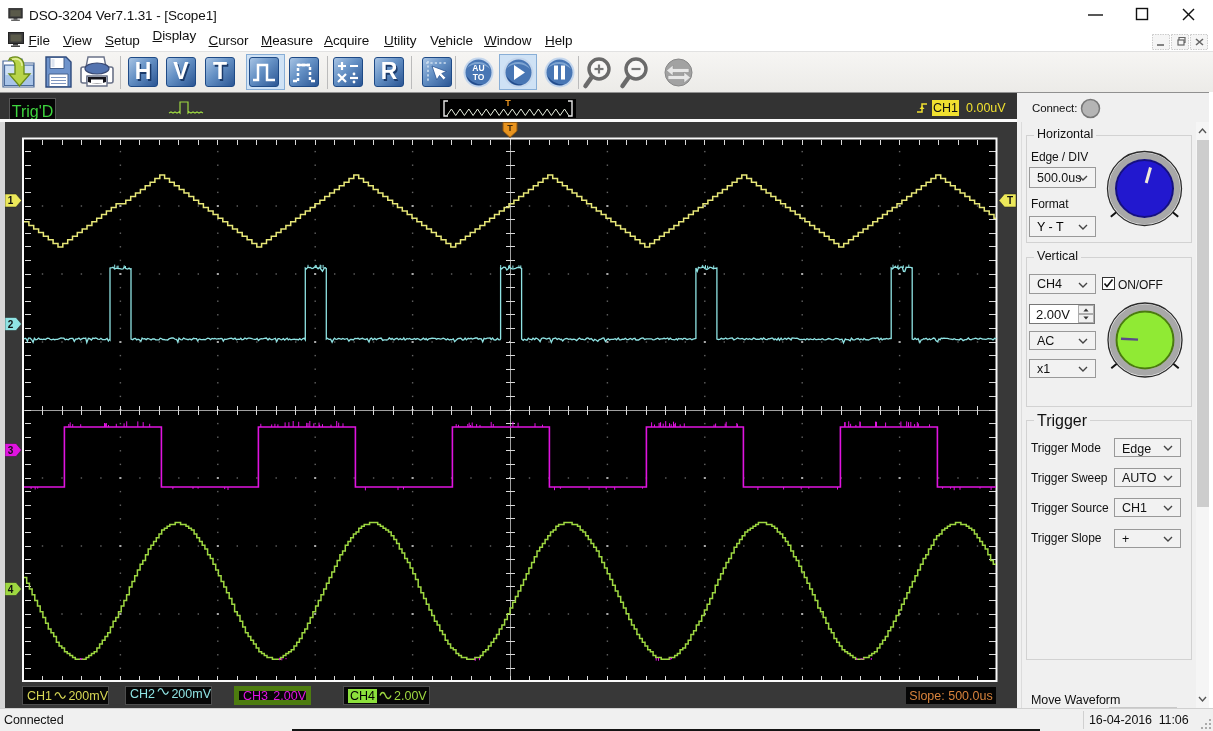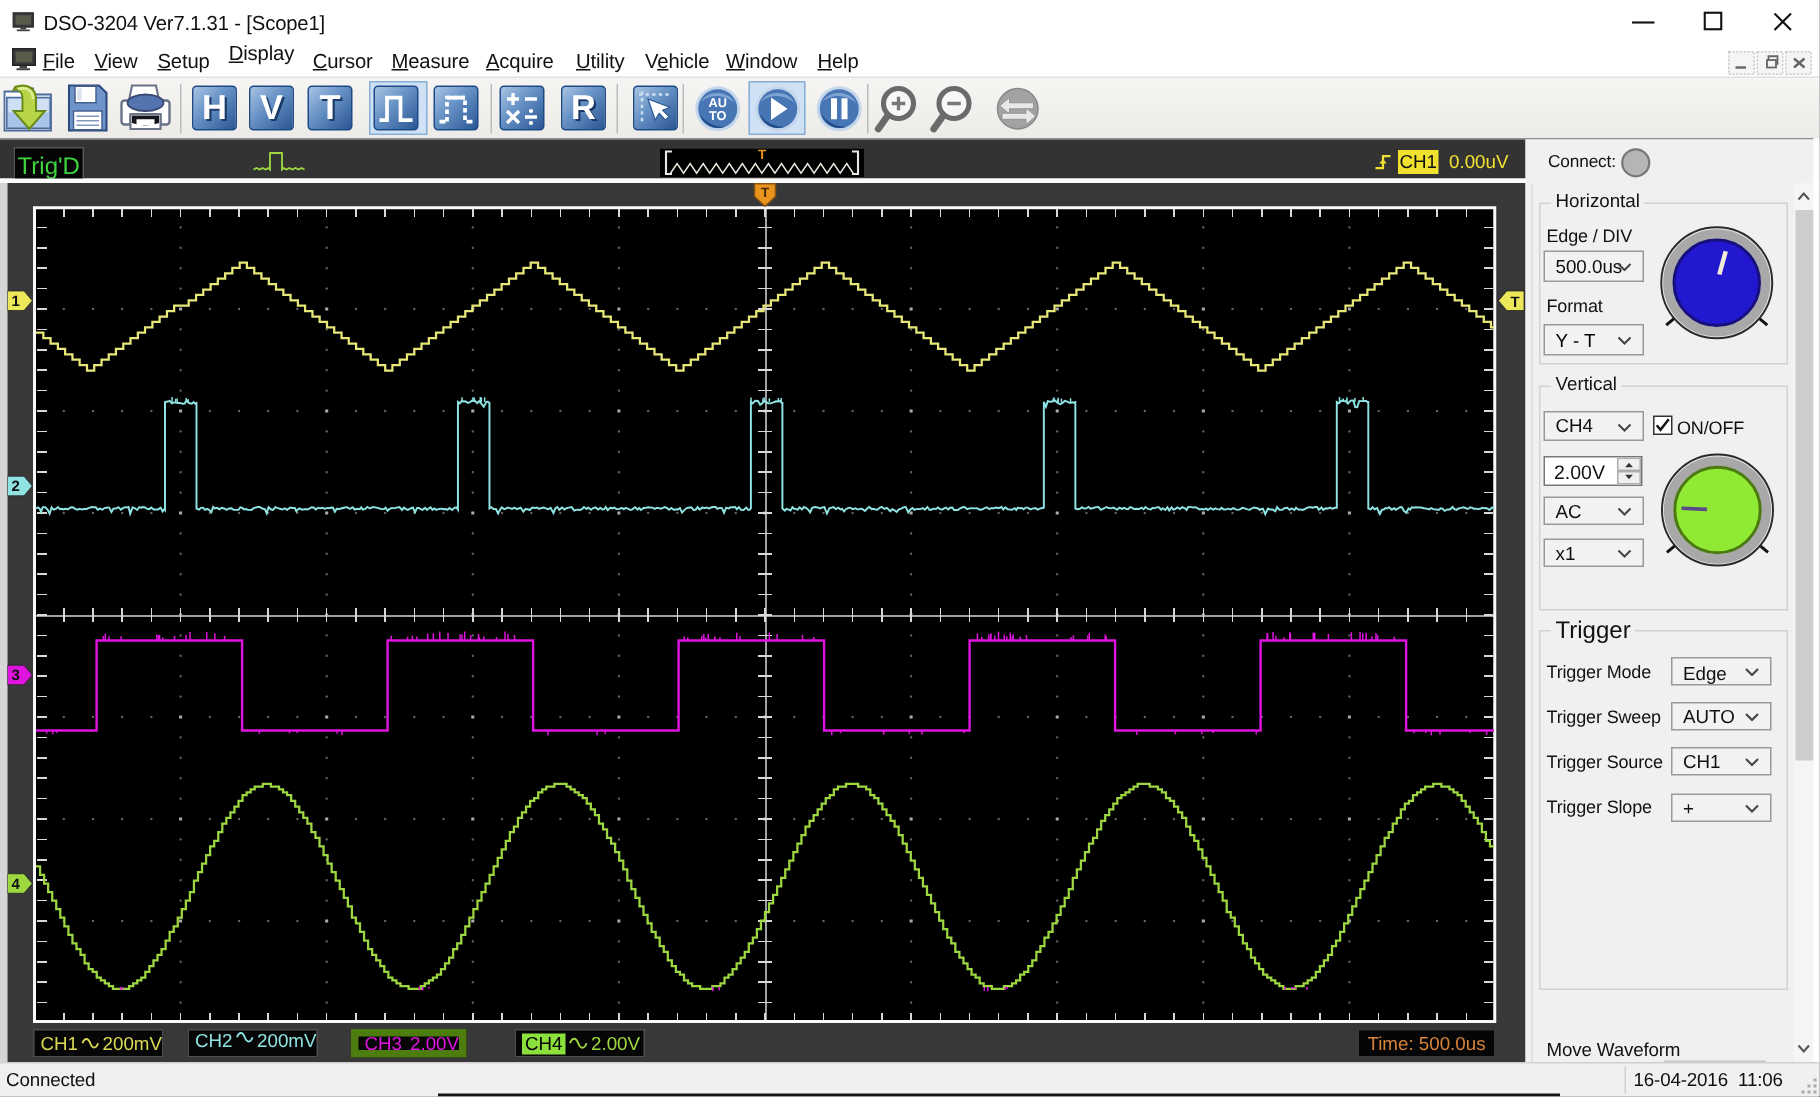--- a/index.html
+++ b/index.html
@@ -1327,21 +1327,21 @@
     </svg>
     <span style="color:#e014e0">2.00V</span>
   </div>
 <div style="position:absolute;left:343px;top:686px;width:87px;height:19px;background:#060606;border:1px solid #4e4e4e;display:flex;align-items:center;font-size:12.5px;padding-left:4px;box-sizing:border-box;white-space:nowrap">
     <span style="background:#8ce03c;color:#000;padding:0 2px">CH4</span>
     <svg width="13" height="9" viewBox="0 0 13 9" style="margin:0 2px">
       <path d="M1,4.5 C2.5,0.5 5,0.5 6.5,4.5 C8,8.5 10.5,8.5 12,4.5" fill="none" stroke="#9ed841" stroke-width="1.3"></path>
     </svg>
     <span style="color:#9ed841">2.00V</span>
   </div>
-<div class="abs" style="left:906px;top:687px;width:90px;height:17px;background:#050505;color:#d8833c;font-size:12.5px;display:flex;align-items:center;justify-content:center">Time: 500.0us</div>
+<div class="abs" style="left:906px;top:687px;width:90px;height:17px;background:#050505;color:#d8833c;font-size:12.5px;display:flex;align-items:center;justify-content:center">Slope: 500.0us</div>
 <div class="abs" style="left:1017px;top:122px;width:196px;height:586px;background:#f0f0f0"></div>
 <div class="abs" style="left:1021px;top:122px;width:1px;height:586px;background:#dcdcdc"></div>
 <div style="position:absolute;left:1032px;top:102px;font-size:11.5px;color:#111;white-space:nowrap;letter-spacing:-0.1px">Connect:</div>
 <svg class="abs" style="left:1080px;top:98px" width="21" height="21" viewBox="0 0 21 21">
     <circle cx="10.5" cy="10.5" r="9" fill="#b5b5b5" stroke="#787878" stroke-width="1.5"></circle>
   </svg>
 <div style="position:absolute;left:1026px;top:135px;width:166px;height:108px;border:1px solid #d2d2d2;box-sizing:border-box"></div>
 <div style="position:absolute;left:1034px;top:127px;background:#f0f0f0;padding:0 3px;font-size:12.5px;color:#111">Horizontal</div>
 <div style="position:absolute;left:1031px;top:150px;font-size:12px;color:#111;white-space:nowrap;letter-spacing:-0.1px">Edge / DIV</div>
 <div style="position:absolute;left:1029px;top:167px;width:67px;height:21px;background:#f2f2f2;border:1px solid #999;box-sizing:border-box;display:flex;align-items:center;font-size:12.5px;color:#111;padding-left:7px">

